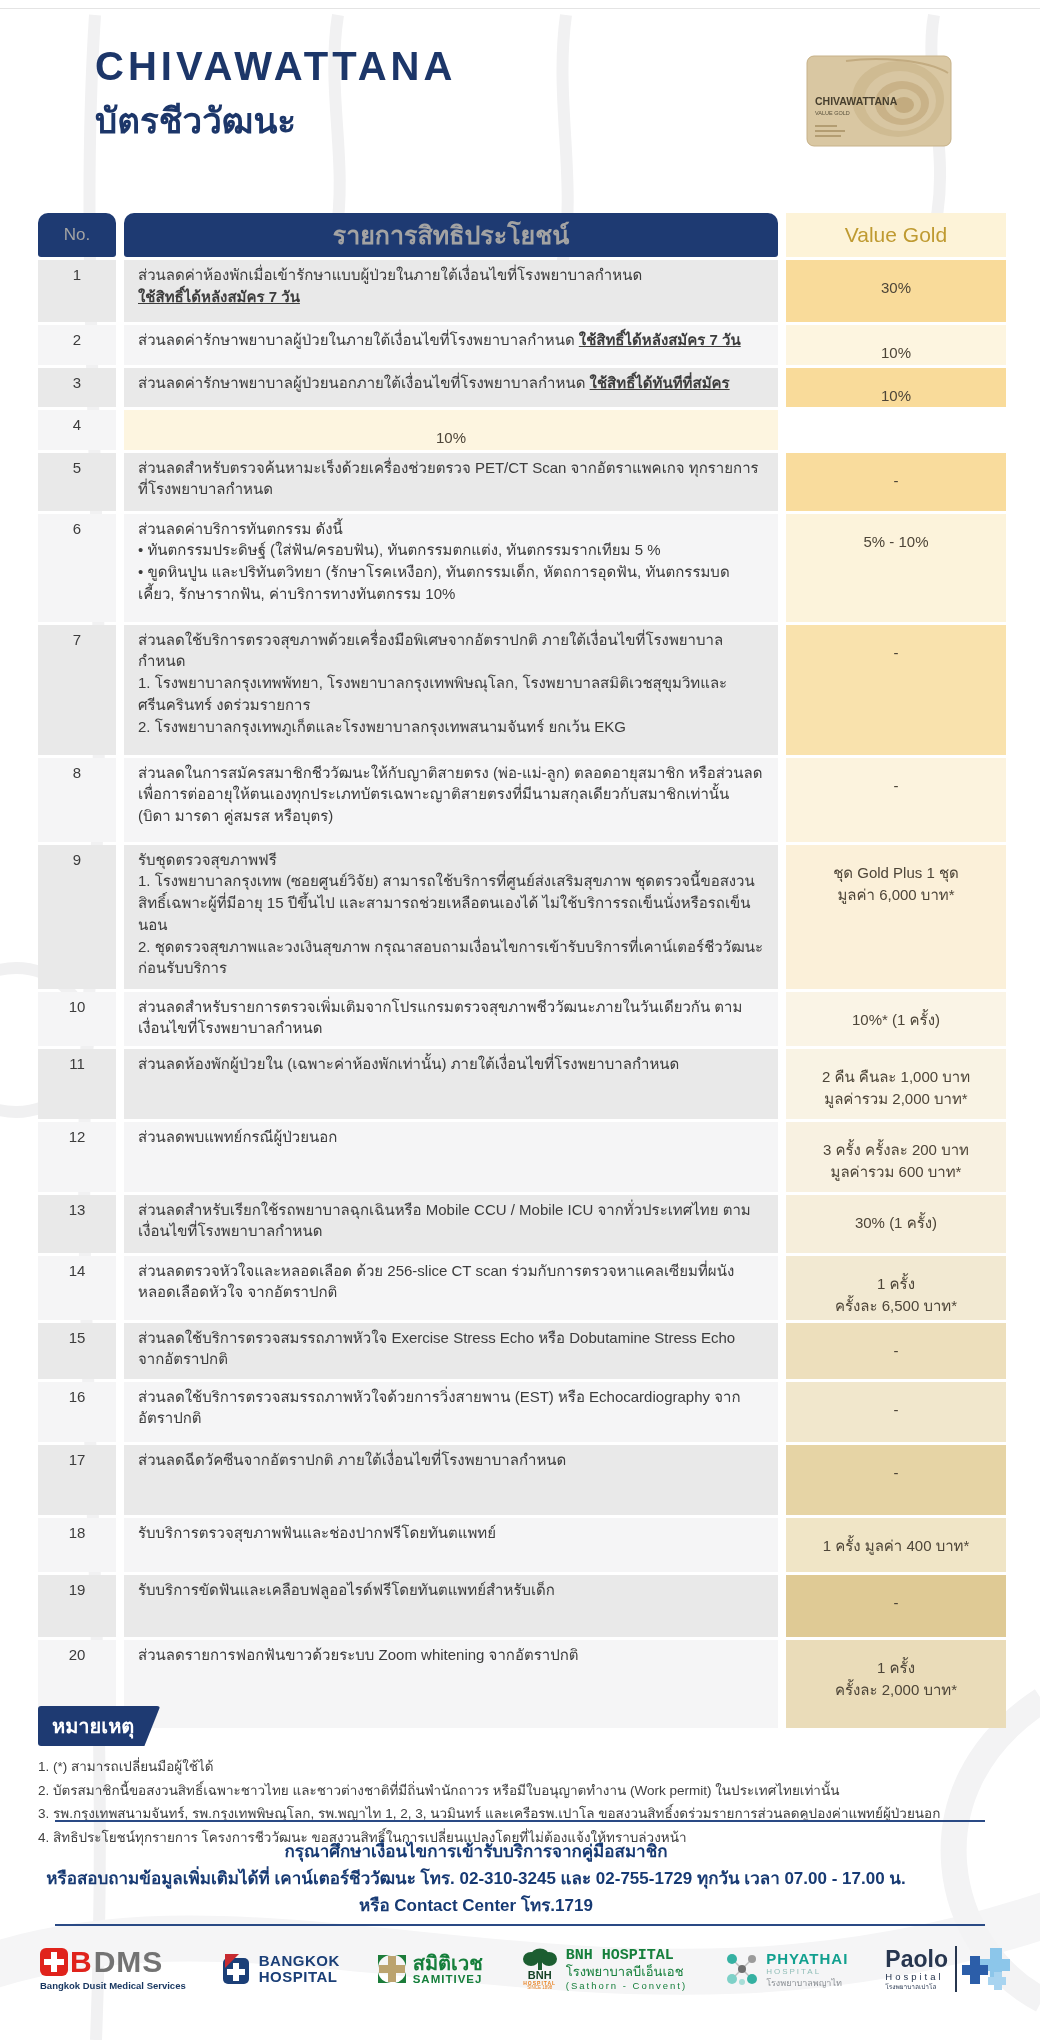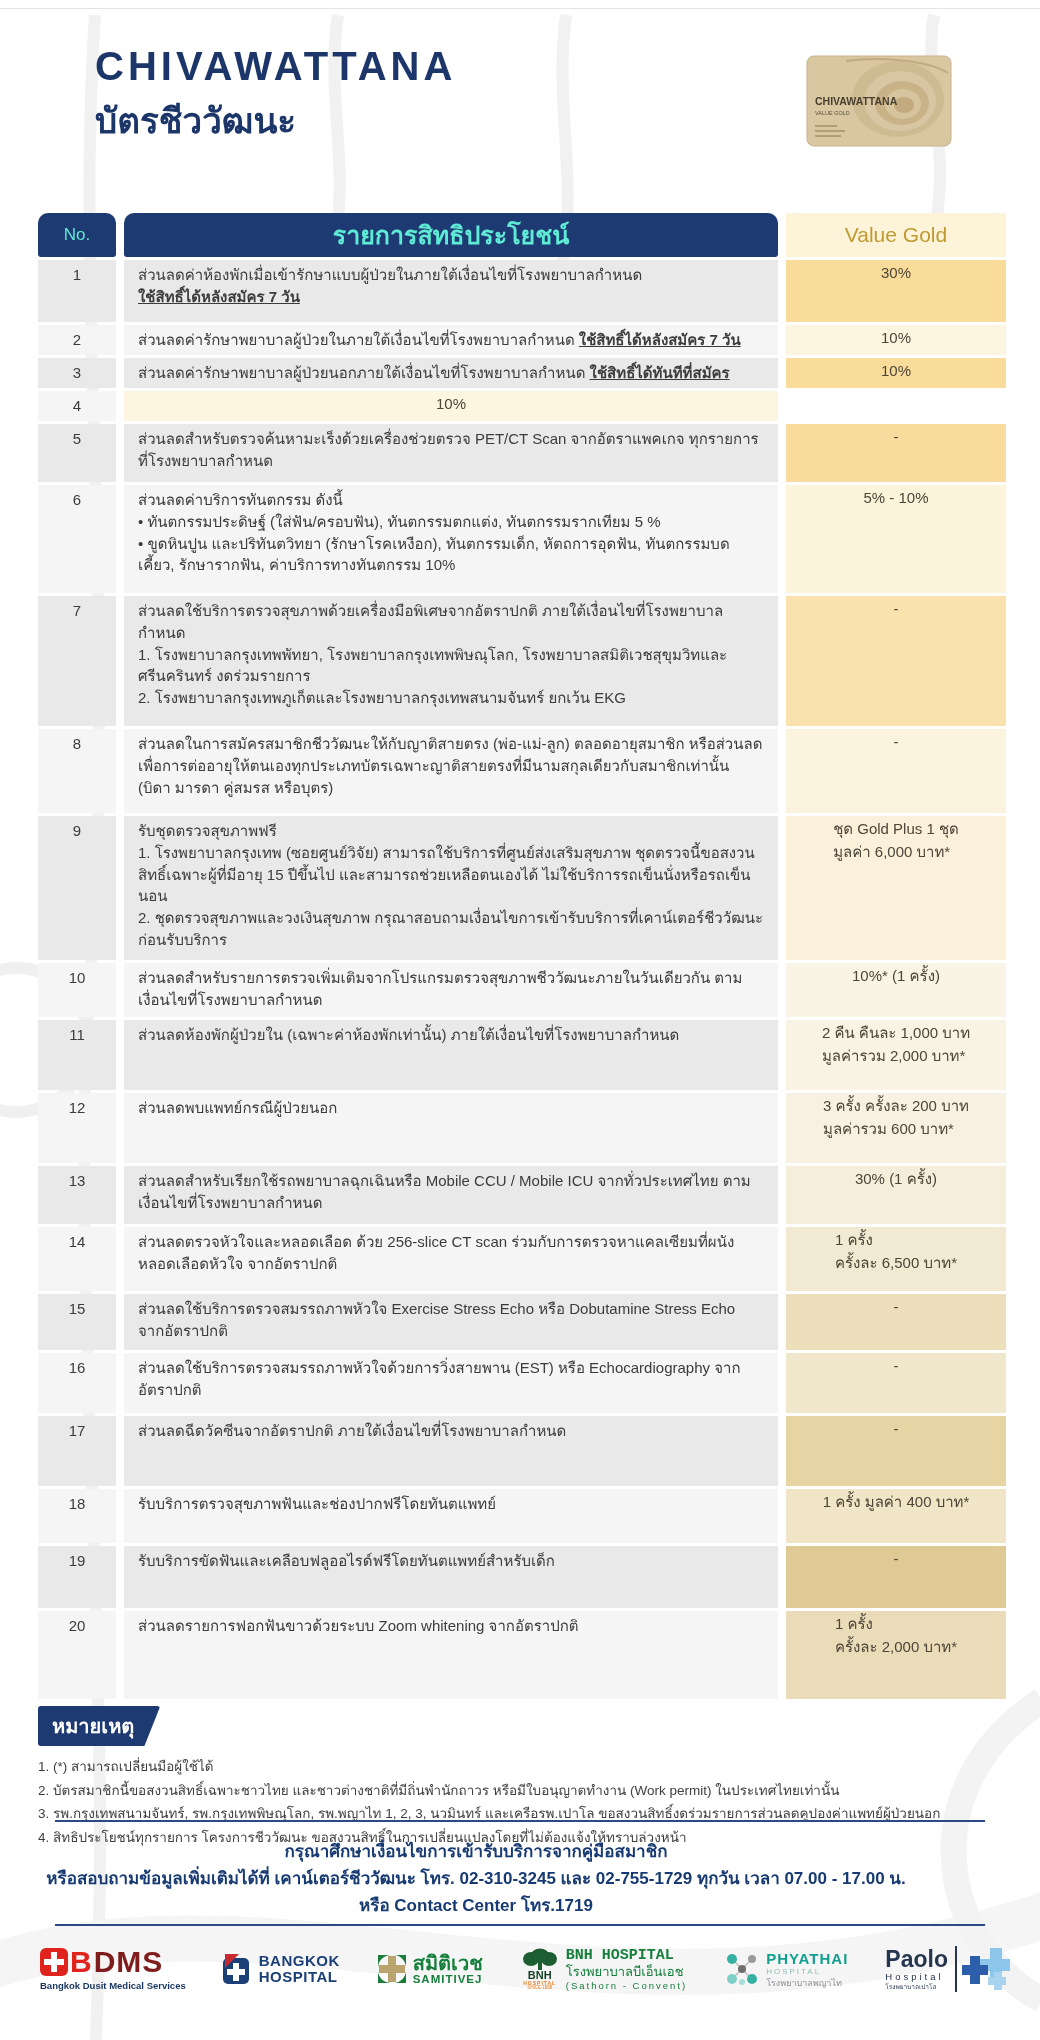--- a/index.html
+++ b/index.html
@@ -14,52 +14,52 @@
 
   
   .header { position:absolute; top:44px; left:95px; }
   .title { font-size:40px; font-weight:bold; color:#1c3669; letter-spacing:4px; }
   .subtitle { font-size:35px; font-weight:bold; color:#1c3669; margin-top:4px; }
   .card { position:absolute; top:55px; left:806px; }
 
   
   .table { position:absolute; top:213px; left:38px; width:968px; }
   .thead, .t-row { display:grid; grid-template-columns:78px 1fr 220px; column-gap:8px; margin-bottom:3px; }
-  .th-no, .th-benefit { background:#1e3a72; color:#5eead4; display:flex; align-items:center; justify-content:center;
+  .th-no, .th-benefit { background:#1e3a72; color:#a3a3a3; display:flex; align-items:center; justify-content:center;
     height:44px; border-radius:10px 10px 3px 3px; }
   .th-no { font-size:17px; }
   .th-benefit { font-size:25px; font-weight:bold; }
   .th-value { background:#fdf3d8; color:#bf9a31; font-size:21px; display:flex; align-items:center; justify-content:center; height:44px; }
   .cell-no { display:flex; justify-content:center; align-items:flex-start; padding-top:6px; font-size:15px; }
   .shade-dark .cell-no, .shade-dark .cell-benefit { background:#e9e9e9; }
   .shade-light .cell-no, .shade-light .cell-benefit { background:#f5f5f6; }
   .cell-benefit { padding:4px 14px 4px 14px; font-size:15px; line-height:1.45; white-space:pre-line; }
   .cell-benefit .bu { font-weight:bold; text-decoration:underline; }
-  .cell-value { display:flex; justify-content:center; padding-top:2px; 
+  .cell-value { display:flex; justify-content:center; padding-top:17px; text-align:center;
     font-size:15px; line-height:1.5; white-space:pre-line; color:#4d4538; }
 
   
   .notes { position:absolute; top:1706px; left:38px; width:964px; }
   .note-badge { display:inline-block; background:#1e3a72; color:#fff; font-weight:bold; font-size:20px;
     padding:4px 26px 4px 14px; border-radius:3px; clip-path:polygon(0 0,100% 0,87% 100%,0 100%); }
   .note-items { list-style:none; margin-top:9px; font-size:13.5px; line-height:1.75; color:#3f3f3f; }
 
   .rule-blue { position:absolute; left:55px; width:930px; height:2px; background:#2a4a85; }
   .rule-1 { top:1820px; } .rule-2 { top:1924px; }
 
   .contact { position:absolute; top:1838px; left:0; width:952px; text-align:center;
     color:#173a73; font-weight:bold; font-size:17px; line-height:1.6; }
 
   
   .logobar { position:absolute; top:1946px; left:40px; width:970px; display:flex;
     justify-content:space-between; align-items:center; }
   .logo { display:flex; align-items:center; }
   .bdms-row { display:flex; align-items:center; gap:2px; }
   .bdms-b { color:#e0231c; font-size:30px; font-weight:bold; line-height:1; }
-  .bdms-dms { color:#7f1d1d; font-size:30px; font-weight:bold; line-height:1; letter-spacing:1px; }
+  .bdms-dms { color:#737373; font-size:30px; font-weight:bold; line-height:1; letter-spacing:1px; }
   .bdms-tag { font-size:9.5px; font-weight:bold; color:#16355f; margin-top:3px; }
   .bkk-text { color:#1b3f77; font-weight:bold; font-size:15px; line-height:1.05; letter-spacing:0.5px; margin-left:6px; }
   .smtv-text { margin-left:6px; }
   .smtv-thai { color:#157f3b; font-weight:bold; font-size:20px; line-height:1; }
   .smtv-en { color:#157f3b; font-weight:bold; font-size:11.5px; letter-spacing:1px; }
   .bnh-mini { display:flex; flex-direction:column; align-items:center; line-height:1; margin-right:6px; }
   .bnh-mini-name { font-size:11px; font-weight:bold; color:#123f23; }
   .bnh-mini-hosp { font-size:5px; color:#e8801f; font-weight:bold; letter-spacing:1px; }
   .bnh-mini-since { font-size:4.5px; color:#e8801f; }
   .bnh-name { color:#157f3b; font-weight:bold; font-size:15px; line-height:1.15;font-family:Liberation Mono, monospace; }

